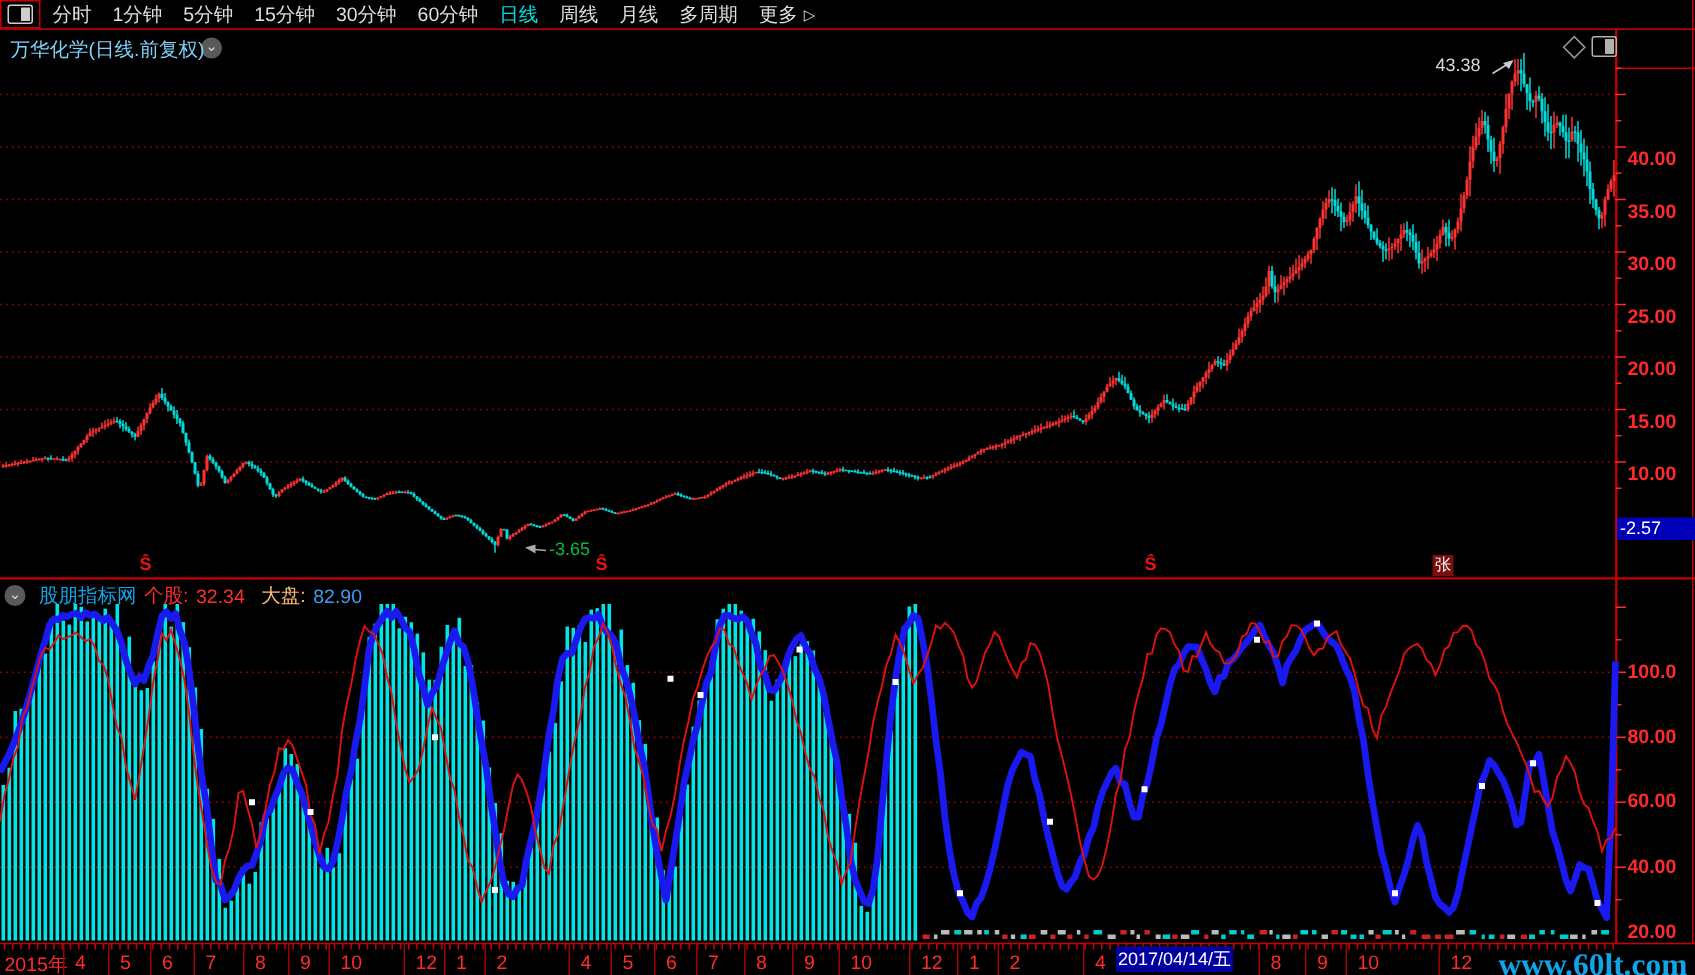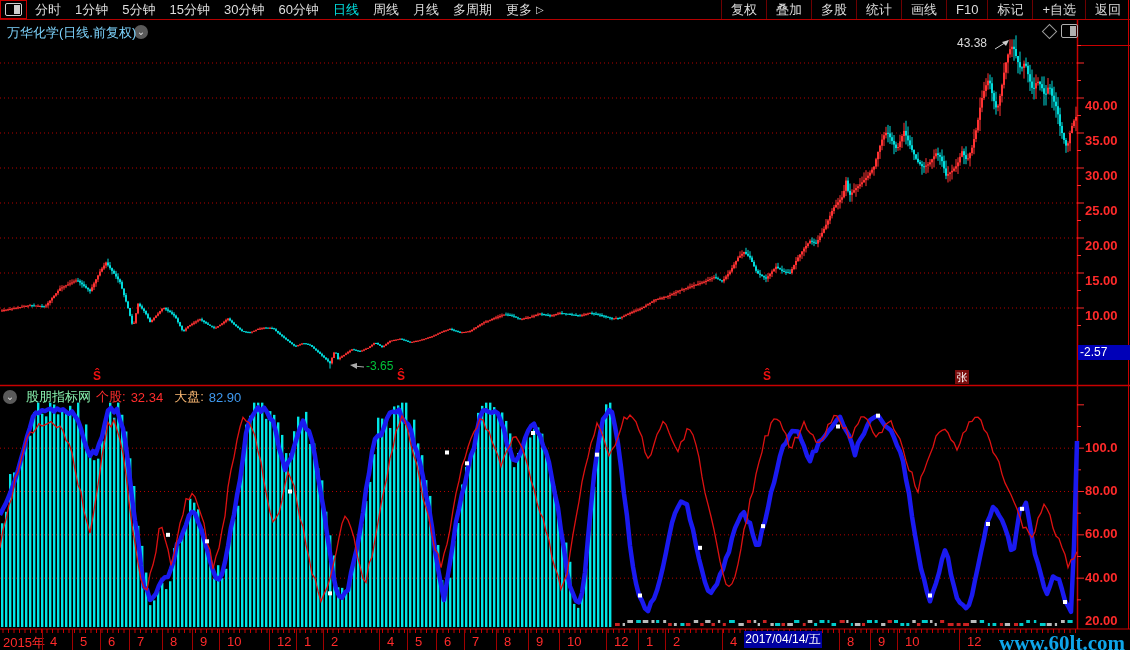--- a/index.html
+++ b/index.html
@@ -32,21 +32,21 @@
   #last-marker{position:absolute;left:1078px;width:50px;height:15px;background:#0000b8;color:#fff;
                font-size:12px;line-height:15px;padding-left:2px;z-index:3;}
   
   #anno-high{color:#d8d8d8;font-size:12px;}
   #anno-low-text{color:#00c23a;font-size:12px;}
   .sig{position:absolute;z-index:3;color:#ee1111;font-weight:bold;font-size:12px;line-height:12px;}
   .sig-box{position:absolute;z-index:3;background:#7a0d0d;color:#fff;font-size:11px;line-height:14px;
            width:14px;text-align:center;height:14px;}
   
   #ind-header{position:absolute;left:3px;top:388px;z-index:3;font-size:13px;display:flex;gap:5px;align-items:center;}
-  #ind-header .src{color:#86efac;margin-left:4px;}
+  #ind-header .src{color:#0ea5e9;margin-left:4px;}
   .lbl-red{color:#ff2d2d;} .val-red{color:#ff2d2d;}
   .lbl-blue{color:#fdba74;} .val-blue{color:#3f9af0;}
   
   #timeline{position:absolute;left:0;top:629px;width:1130px;height:21px;z-index:2;}
   .tl-label{position:absolute;top:5px;color:#ff2a2a;font-size:13px;}
   .tl-sep{position:absolute;top:0;width:1px;height:21px;background:#a00000;}
   #date-box{position:absolute;top:2px;height:17px;background:#0000a0;color:#fff;font-size:12px;
             line-height:17px;text-align:center;z-index:3;}
   
   #wm1{position:absolute;left:993px;top:603px;color:#f4f4f4;font-size:26px;font-weight:bold;letter-spacing:1px;z-index:5;margin-top:43px;}
@@ -1638,31 +1638,20 @@
         <span class="pitem">60分钟</span>
         <span class="pitem active">日线</span>
         <span class="pitem">周线</span>
         <span class="pitem">月线</span>
         <span class="pitem">多周期</span>
       </div>
     <div id="more-wrap">
       <span>更多</span>
       <span style="font-size:10px;">▷</span>
     </div>
-    <div id="right-menu">
-        <span class="ritem">复权</span>
-        <span class="ritem">叠加</span>
-        <span class="ritem">多股</span>
-        <span class="ritem">统计</span>
-        <span class="ritem">画线</span>
-        <span class="ritem">F10</span>
-        <span class="ritem">标记</span>
-        <span class="ritem">+自选</span>
-        <span class="ritem">返回</span>
-      </div>
   </div>
 
   <div id="title-row">
     <span id="stock-title" class="txt">万华化学(日线.前复权)</span>
     <span class="circ-icon" style="left:134px;top:5px;">⌄</span>
     <span class="diamond" style="left:1044px;top:6px;"></span>
     <span class="split-icon" style="left:1061px;top:4px;"></span>
   </div>
 
   <span id="anno-high" class="txt" style="left:957px;top:36px;">

